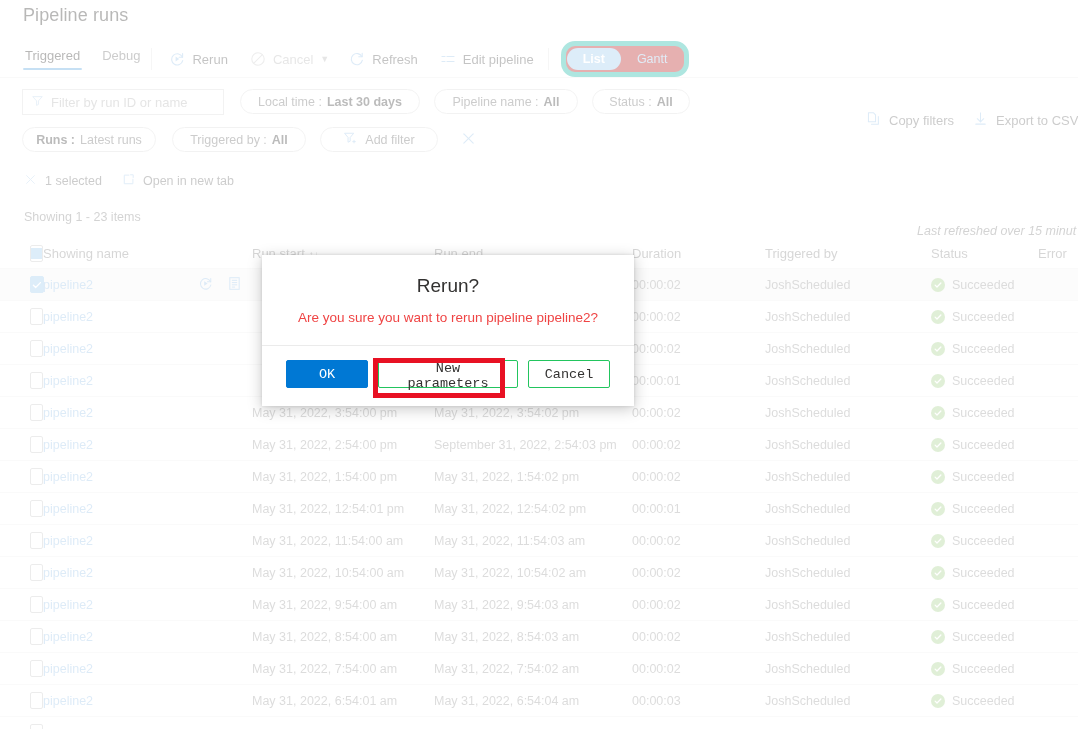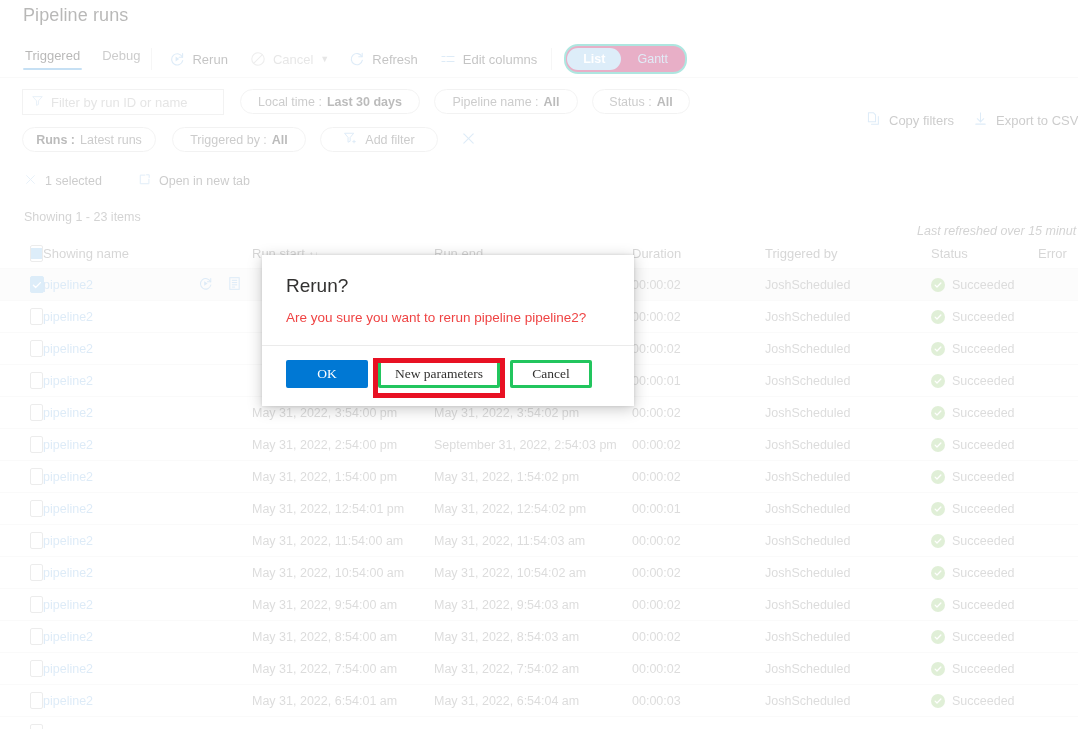--- a/index.html
+++ b/index.html
@@ -63,25 +63,25 @@
     font-size: 13px;
     color: #565656;
     white-space: nowrap;
   }
   .cmdbtn.disabled { color: #b8b8b8; }
   .cmdicon { display:block; width:16px; height:16px; }
 
   
   .pivot {
     display: flex; align-items: center;
-    border: 2px solid #14b8a6;
+    border: 5px solid #14b8a6;
     border-radius: 14px;
     height: 24px;
     padding: 1px;
-    background: #be185d;
+    background: #b91c1c;
   }
   .pivot .seg {
     font-size: 12.5px;
     height: 22px; line-height: 22px;
     padding: 0 16px;
     border-radius: 12px;
     color: #a9c9e8;
     white-space: nowrap;
   }
   .pivot .seg.sel {
@@ -133,21 +133,21 @@
     position: absolute;
     display: flex; align-items: center; gap: 8px;
     font-size: 13px; color: #6b6b6b;
     white-space: nowrap;
   }
 
   
   .selrow {
     position: absolute;
     left: 24px; top: 173px;
-    display: flex; align-items: center; gap: 36px;
+    display: flex; align-items: center; gap: 20px;
     font-size: 12.5px; color: #6b6b6b;
   }
   .selrow .grp { display:flex; align-items:center; gap:8px; }
 
   .showing {
     position: absolute;
     left: 24px; top: 210px;
     font-size: 12.5px; color: #808080;
   }
   .lastrefresh {
@@ -226,41 +226,41 @@
 
   
   .dialog {
     position: absolute;
     left: 262px; top: 255px;
     width: 372px;
     background: #ffffff;
     box-shadow: 0 3px 14px rgba(0,0,0,.22), 0 0 3px rgba(0,0,0,.12);
     z-index: 40;
   }
-  .dlg-body { padding: 20px 24px 18px 24px; }
+  .dlg-body { padding: 20px 24px 18px 24px; text-align: center; }
   .dlg-title {
     font-size: 19px; color: #323130;
     margin: 0 0 12px 0; font-weight: normal;
   }
   .dlg-text { font-size: 13.5px; color: #ef4444; line-height: 1.35; }
   .dlg-foot {
     border-top: 1px solid #ebebeb;
     padding: 14px 24px 18px 24px;
     display: flex; align-items: center; gap: 10px;
   }
   .btn {
     height: 28px; min-width: 82px;
     font-size: 13.5px;
-    border: 3px solid #22c55e;
+    border: 1px solid #22c55e;
     background: #fff;
     color: #323130;
     border-radius: 2px;
     padding: 0 14px;
     box-sizing: border-box;
-    font-family: Liberation Serif, serif;
+    font-family: Liberation Mono, monospace;
     cursor: pointer;
   }
   .btn.primary {
     background: #0078d4; border-color: #0078d4; color: #fff;
     min-width: 82px;
   }
   .redbox {
     position: absolute;
     left: 373px; top: 358px;
     width: 132px; height: 40px;
@@ -328,21 +328,21 @@
 
     <div class="cmdbtn">
       <span class="cmdicon">
         <svg viewBox="0 0 16 16" width="16" height="16" stroke="#9ec6ea" stroke-width="1.2" stroke-linecap="round">
           <line x1="2" y1="5.5" x2="5" y2="5.5"></line>
             <line x1="7" y1="5.5" x2="14" y2="5.5"></line>
           <line x1="2" y1="10.5" x2="5" y2="10.5"></line>
             <line x1="7" y1="10.5" x2="14" y2="10.5"></line>
         </svg>
       </span>
-      <span>Edit columns</span>
+      <span>Edit pipeline</span>
     </div>
 
     <div class="sep" style="margin:0 12px 0 14px;"></div>
 
     <div class="pivot">
       <div class="seg sel">List</div>
       <div class="seg">Gantt</div>
     </div>
   </div>
   <div class="cmdbar-underline"></div>

